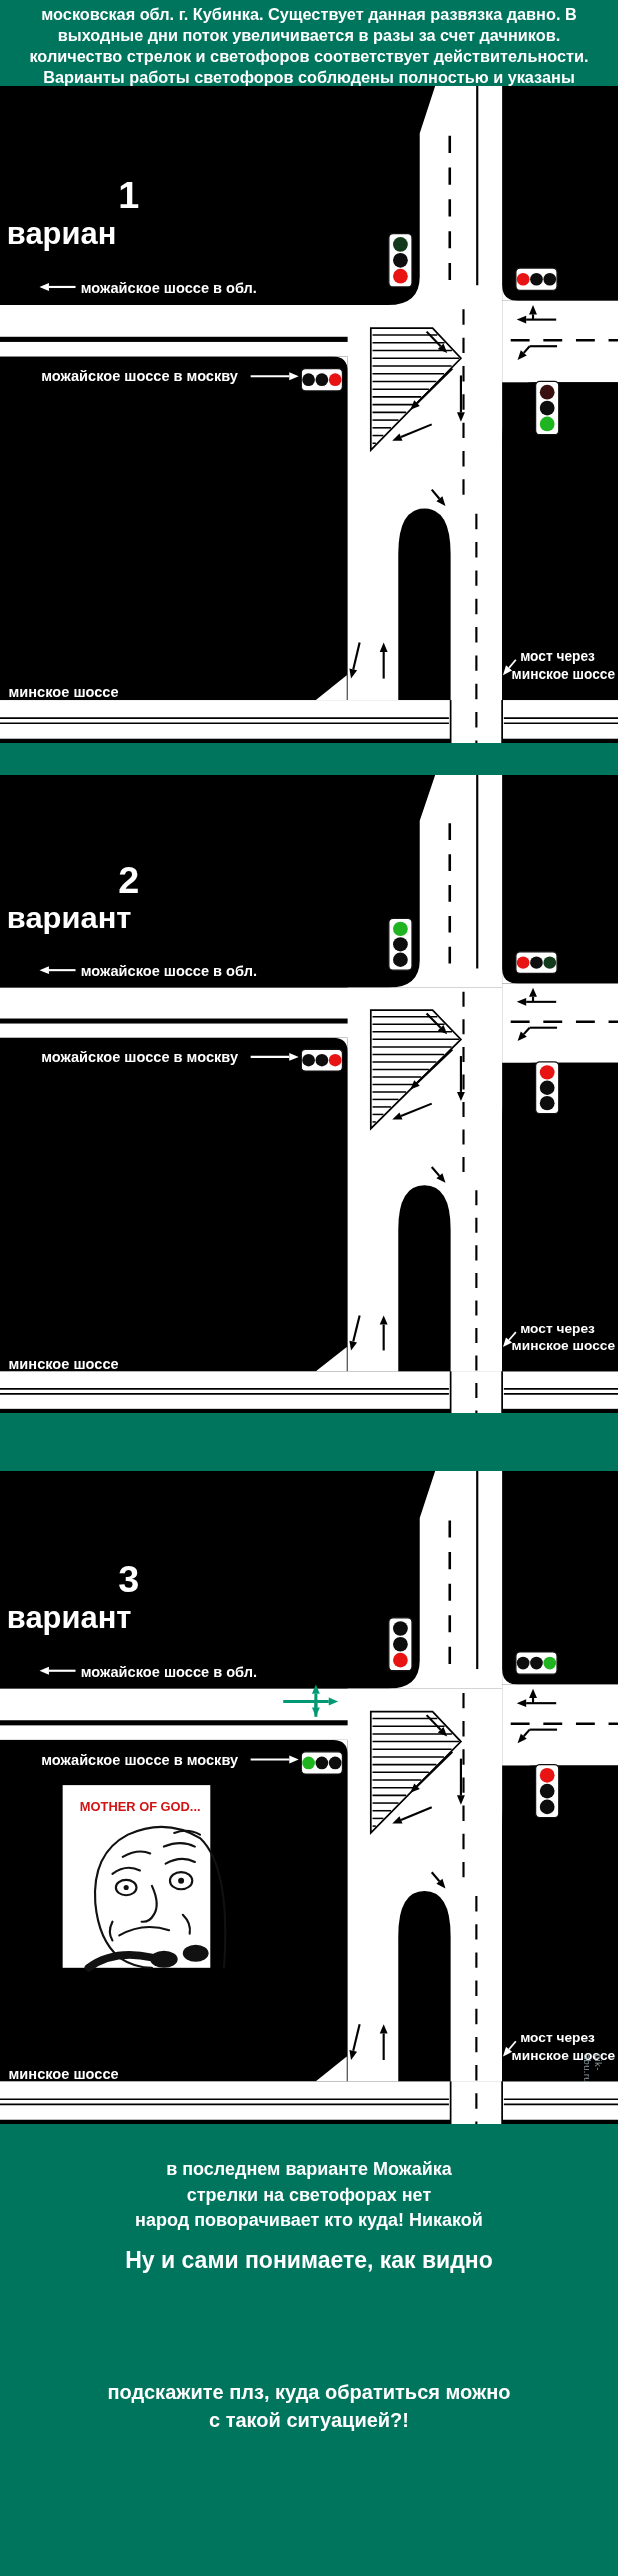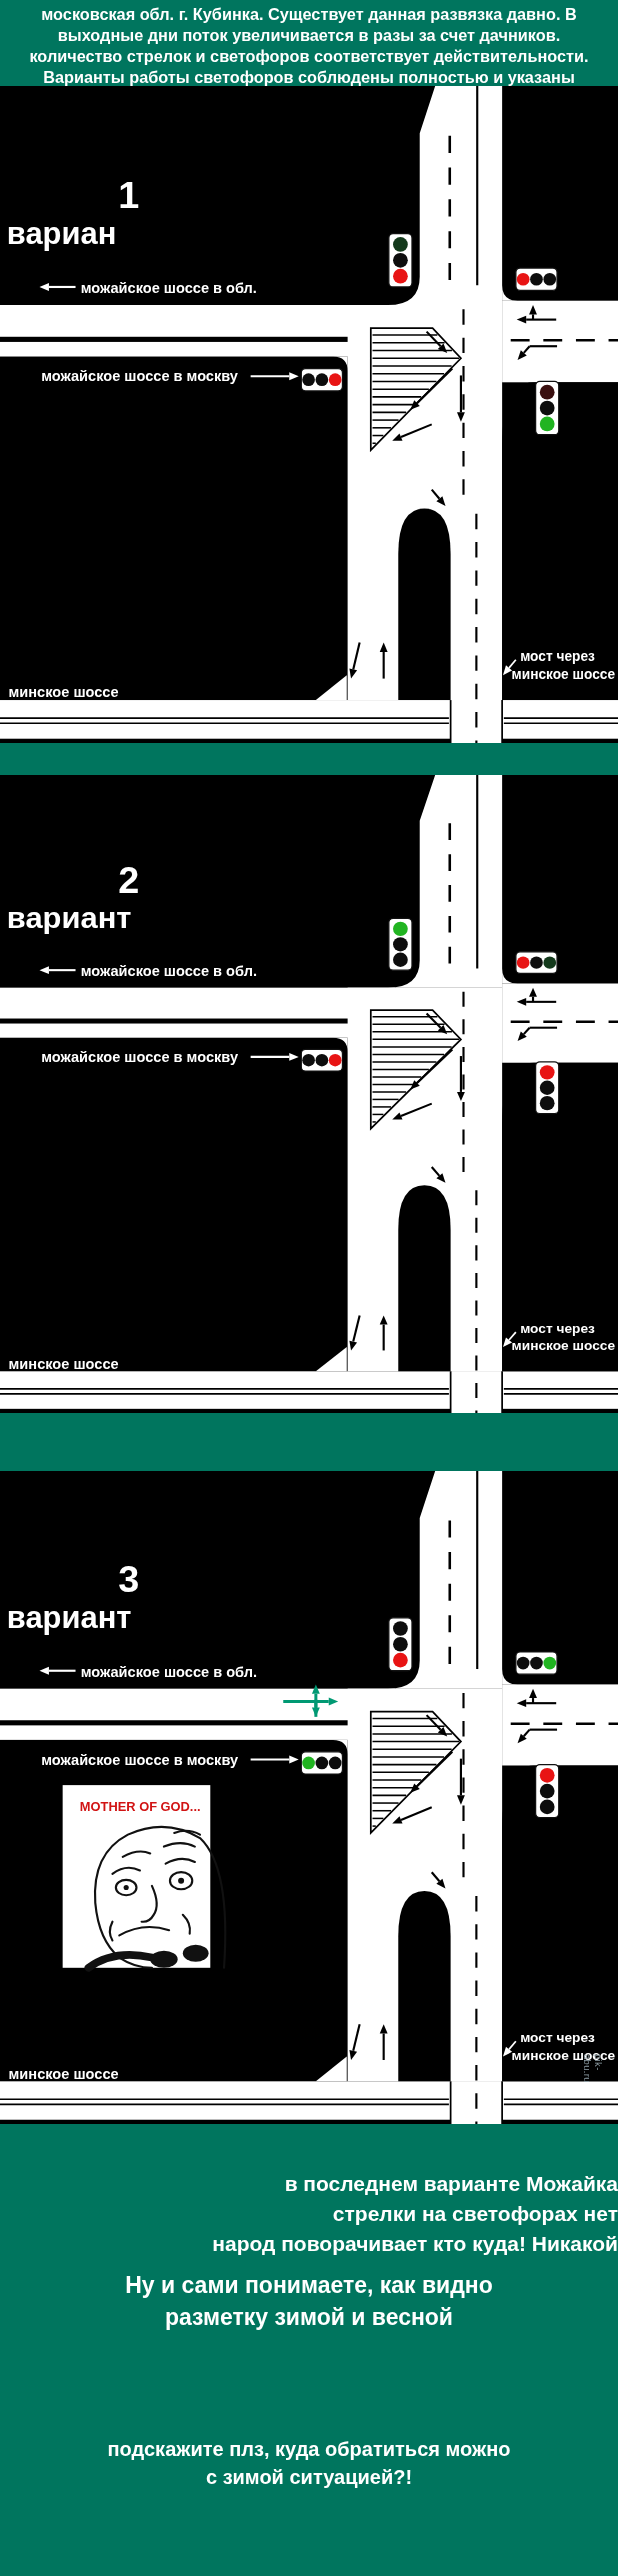--- a/index.html
+++ b/index.html
@@ -7,21 +7,21 @@
         font-family:"Liberation Sans",sans-serif;}
   .green{background:#00755e;}
   #header{width:618px;height:86px;}
   #header p{margin:0;padding:4.3px 24px 0 24px;color:#fff;font-weight:bold;font-size:16.3px;
             line-height:1.28;text-align:center;}
   .variant-section{position:relative;width:618px;background:#000;}
   .variant-section svg{display:block;}
   .divider{width:618px;}
   #footer{width:618px;height:453px;color:#fff;text-align:center;font-weight:bold;}
   .footer-para{line-height:1.42;}
-  #footer-para-1{padding-top:45px;font-size:21px;text-align:right;}
+  #footer-para-1{padding-top:33px;font-size:18px;}
   #footer-para-2{padding-top:10.3px;font-size:23px;}
   #footer-para-3{padding-top:101px;font-size:20px;text-align:center;}
   #watermark{position:absolute;left:604px;top:2054px;transform:rotate(90deg);
              transform-origin:0 0;color:#90a0a8;font-size:9.4px;letter-spacing:0.4px;}
 </style>
 </head>
 <body>
 
 <div id="page">
 
@@ -414,23 +414,22 @@
     </div>
 
   <div id="footer" class="green">
     <div class="footer-para" id="footer-para-1">
         <div>в последнем варианте Можайка</div>
         <div>стрелки на светофорах нет</div>
         <div>народ поворачивает кто куда! Никакой</div>
       </div>
     <div class="footer-para" id="footer-para-2">
         <div>Ну и сами понимаете, как видно</div>
-        <div>разметку зимой и весной</div>
       </div>
     <div class="footer-para" id="footer-para-3">
         <div>подскажите плз, куда обратиться можно</div>
-        <div>с зимой ситуацией?!</div>
+        <div>с такой ситуацией?!</div>
       </div>
   </div>
 
   <div id="watermark">pik-abu.ru</div>
 </div>
 
 
 </body></html>

